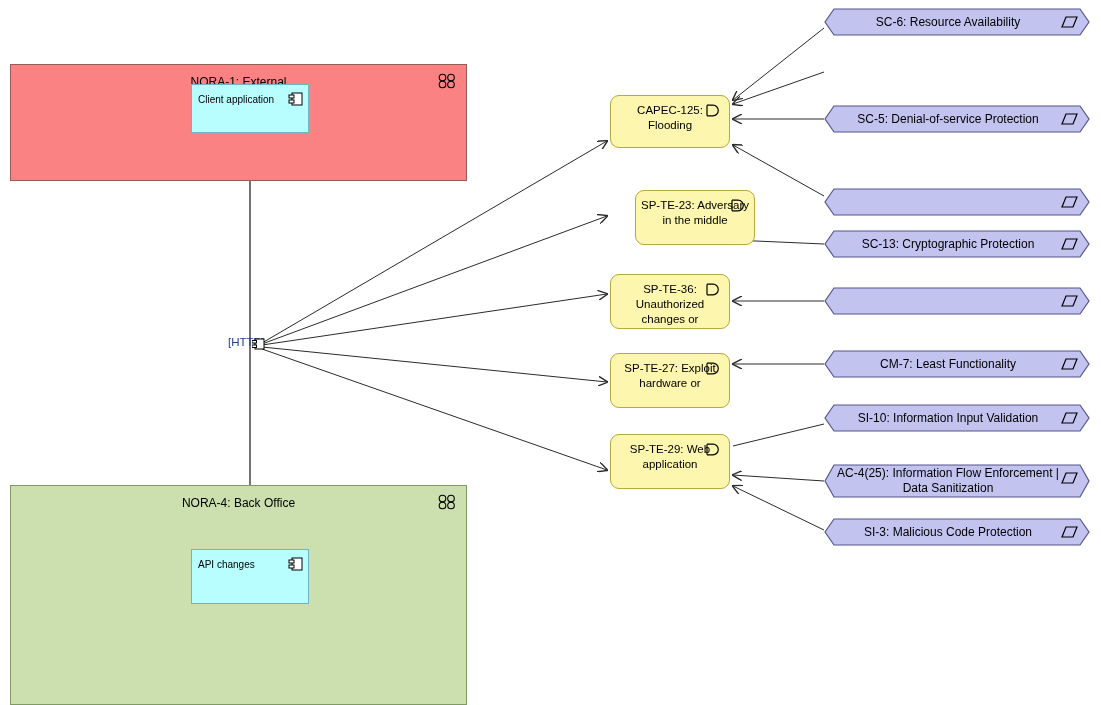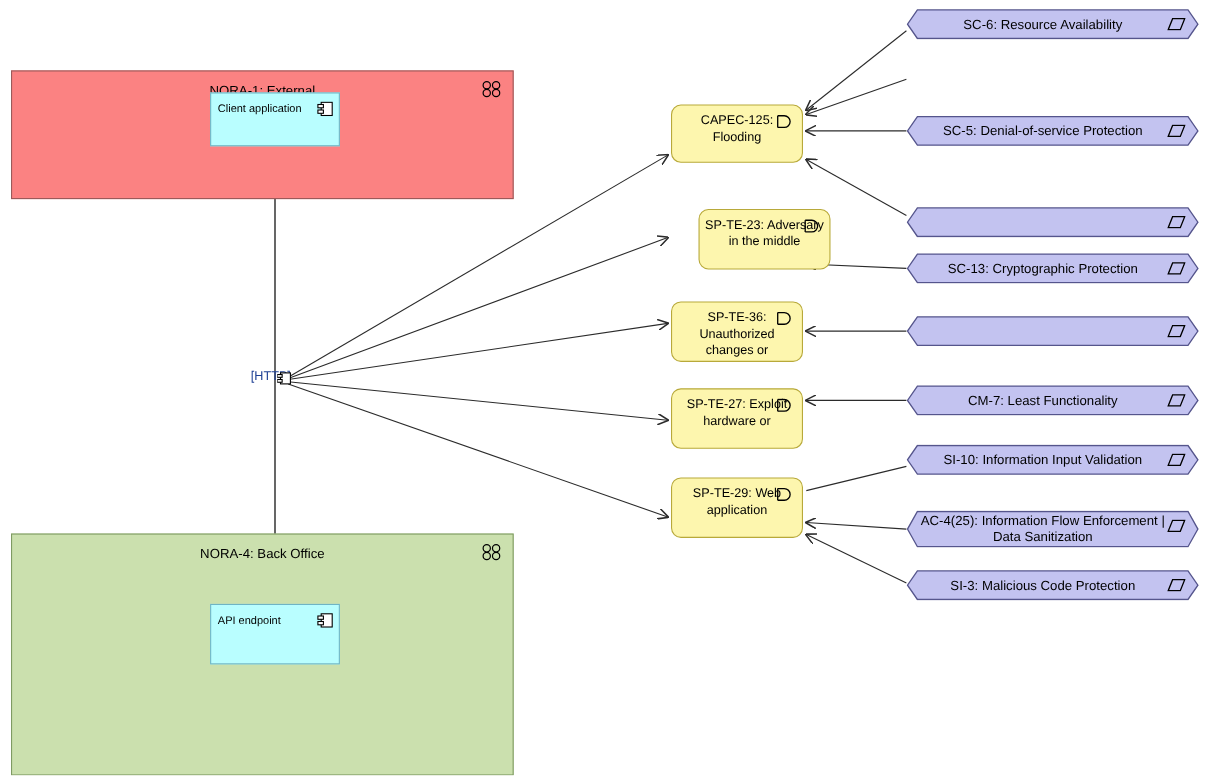--- a/index.html
+++ b/index.html
@@ -212,21 +212,21 @@
   <div class="component" style="left:191px; top:84px; width:118px; height:49px;">
     <div class="comp-label">Client application</div>
     <svg class="comp-icon" viewBox="0 0 15 14">
       <rect x="4" y="1" width="10" height="12" fill="#fff" stroke="#000" stroke-width="1"></rect>
       <rect x="1" y="3" width="5" height="3" fill="#fff" stroke="#000" stroke-width="1"></rect>
       <rect x="1" y="8" width="5" height="3" fill="#fff" stroke="#000" stroke-width="1"></rect>
     </svg>
   </div>
 
   <div class="component" style="left:191px; top:549px; width:118px; height:55px;">
-    <div class="comp-label">API endpoint</div>
+    <div class="comp-label">API changes</div>
     <svg class="comp-icon" viewBox="0 0 15 14">
       <rect x="4" y="1" width="10" height="12" fill="#fff" stroke="#000" stroke-width="1"></rect>
       <rect x="1" y="3" width="5" height="3" fill="#fff" stroke="#000" stroke-width="1"></rect>
       <rect x="1" y="8" width="5" height="3" fill="#fff" stroke="#000" stroke-width="1"></rect>
     </svg>
   </div>
 
   <div class="flow-label" style="left:228px; top:336px;">[HTTP]</div>
   <svg class="junction-icon" viewBox="0 0 13 12" style="left:252px; top:338px;">
     <rect x="3" y="1" width="9" height="10" fill="#fff" stroke="#000" stroke-width="1"></rect>

